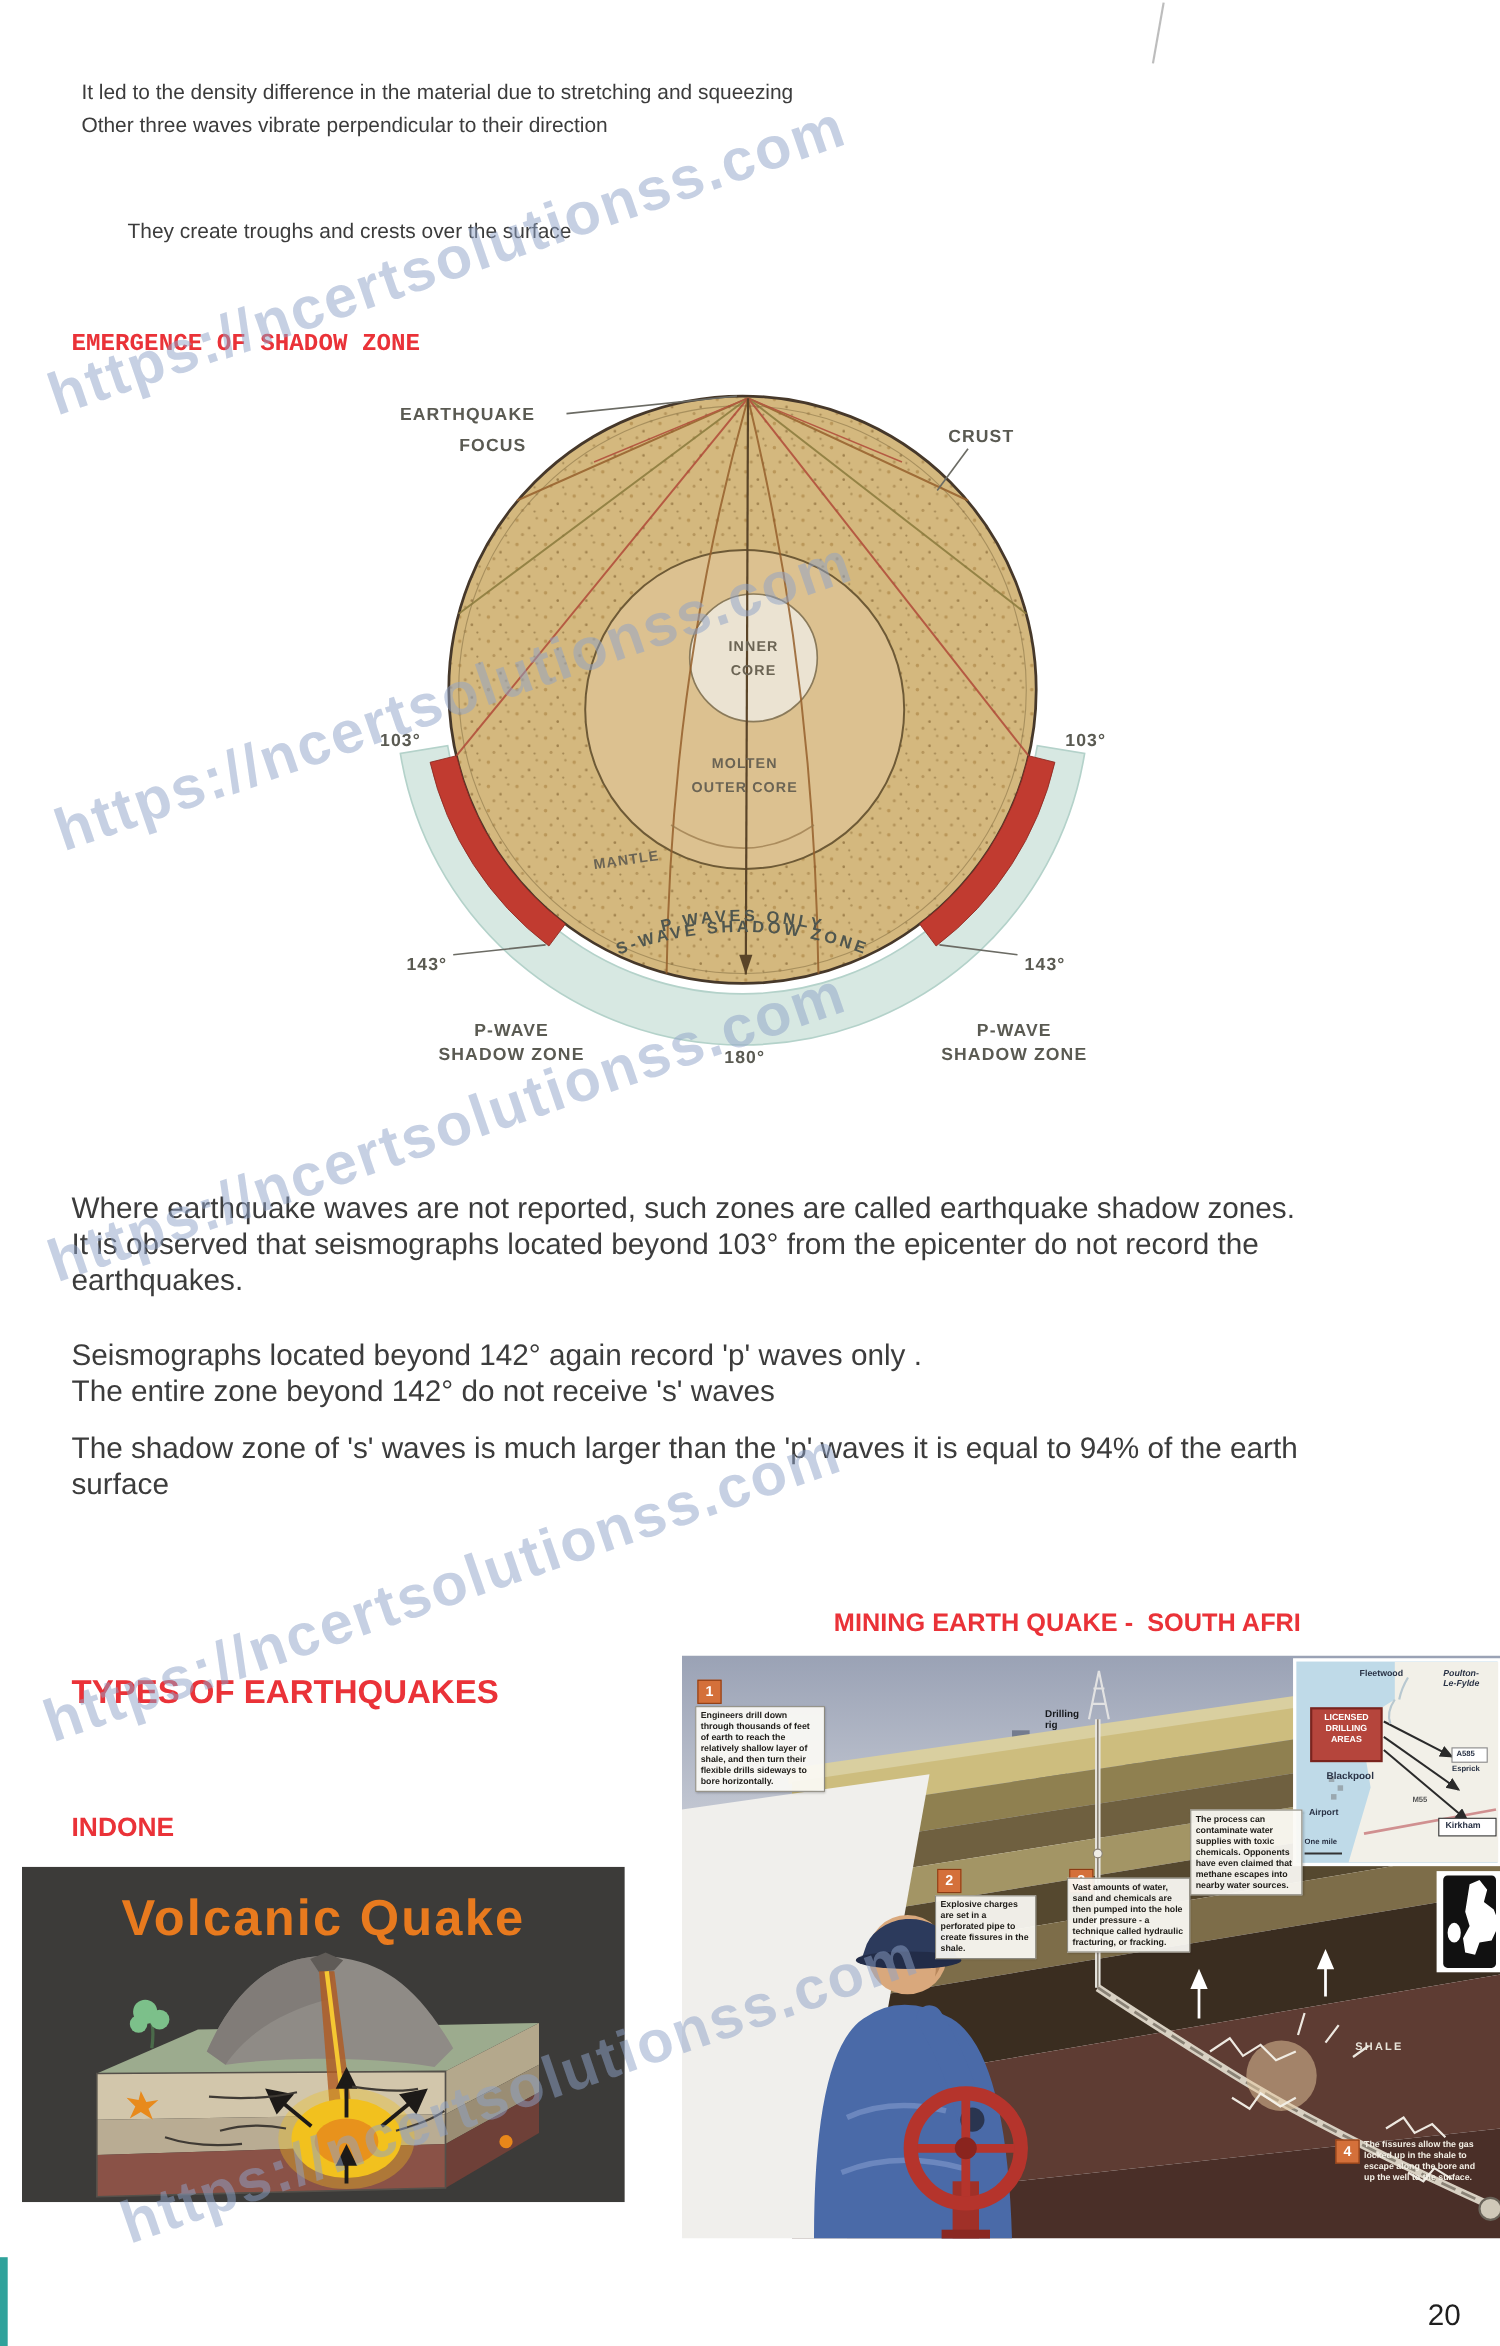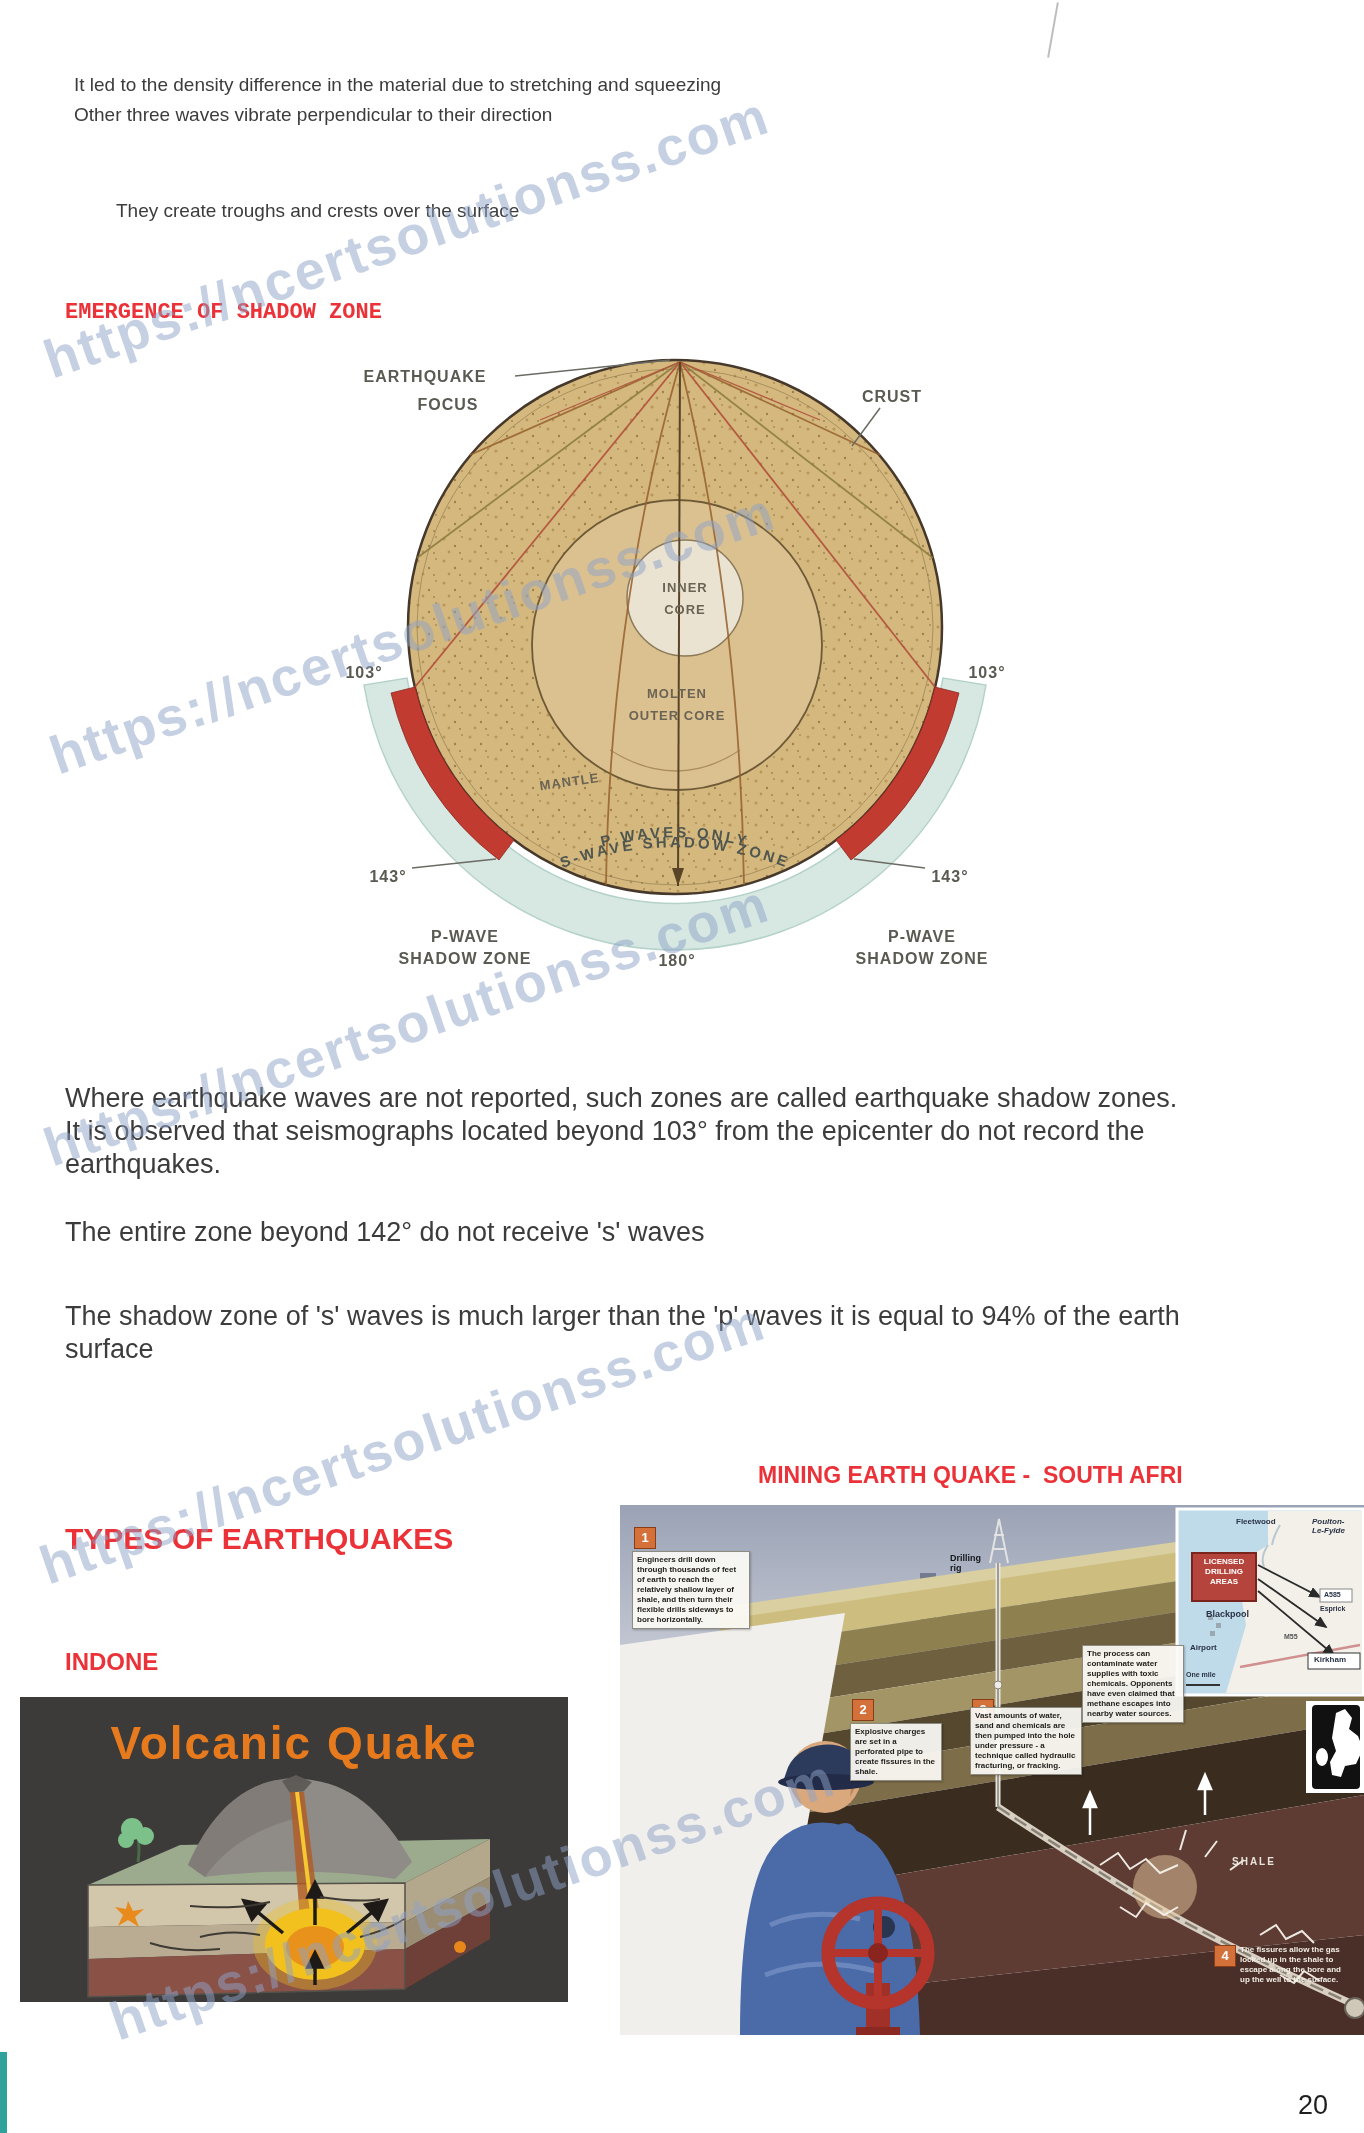--- a/index.html
+++ b/index.html
@@ -115,20 +115,21 @@
       <text x="497" y="696" text-anchor="middle" class="dg-label">180°</text>
     </svg>
   </div>
 
   <div class="abs bodytext" style="left:65px;top:1082px;">
     <div>Where earthquake waves are not reported, such zones are called earthquake shadow zones.</div>
     <div>It is observed that seismographs located beyond 103° from the epicenter do not record the</div>
     <div>earthquakes.</div>
   </div>
   <div class="abs bodytext" style="left:65px;top:1216px;">
+    <div>Seismographs located beyond 142° again record 'p' waves only .</div>
     <div>The entire zone beyond 142° do not receive 's' waves</div>
   </div>
   <div class="abs bodytext" style="left:65px;top:1300px;">
     <div>The shadow zone of 's' waves is much larger than the 'p' waves it is equal to 94% of the earth</div>
     <div>surface</div>
   </div>
 
   <div class="abs redhead" style="left:758px;top:1462px;font-size:23px;font-weight:600;">MINING EARTH QUAKE -  SOUTH AFRI</div>
   <div class="abs redhead" style="left:65px;top:1522px;font-size:30px;">TYPES OF EARTHQUAKES</div>
   <div class="abs redhead" style="left:65px;top:1648px;font-size:24px;font-weight:600;">INDONE</div>

